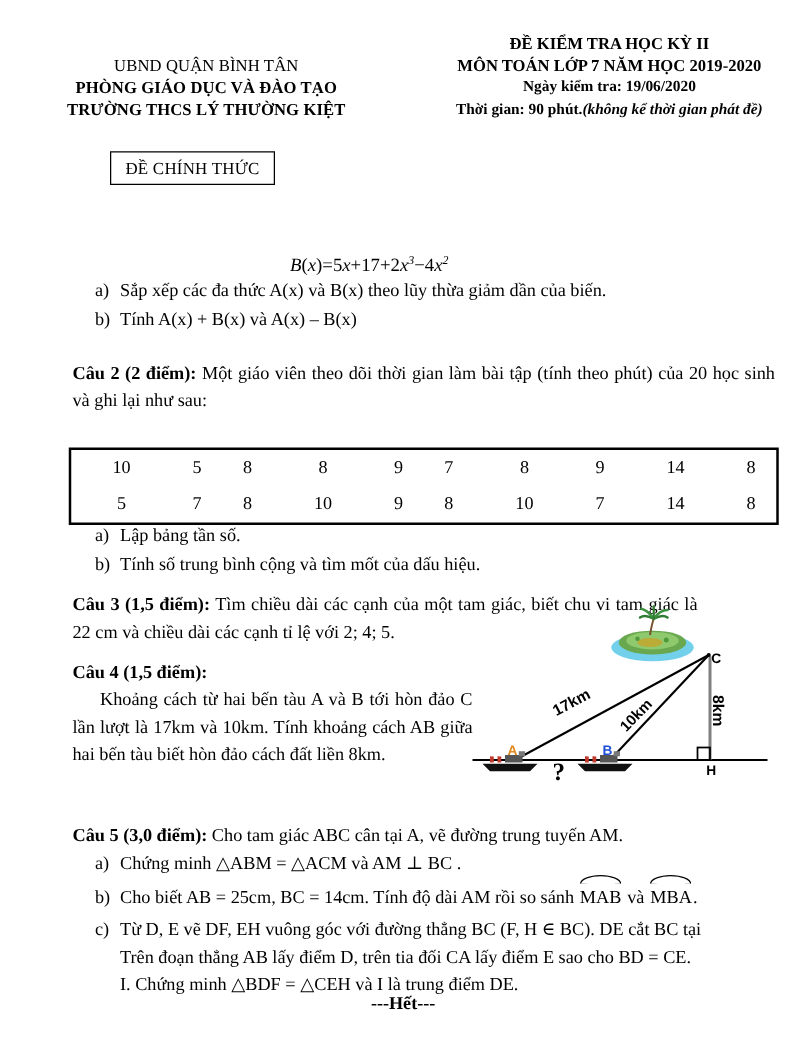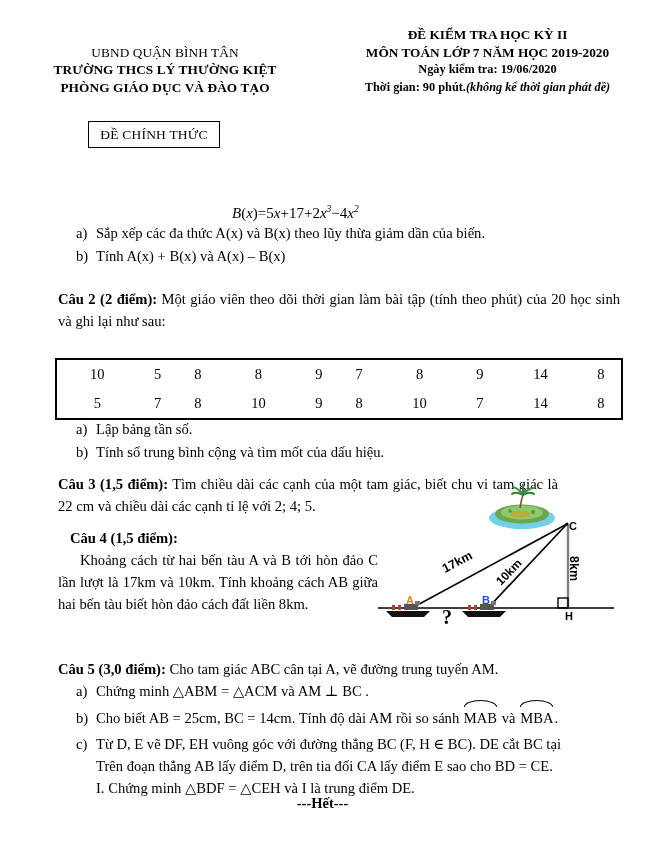--- a/index.html
+++ b/index.html
@@ -168,22 +168,22 @@
   }
 </style>
 </head>
 <body>
 
 <div class="page">
 
   <div class="header">
     <div class="header-left">
       <div class="line1">UBND QUẬN BÌNH TÂN</div>
+      <div>PHÒNG GIÁO DỤC VÀ ĐÀO TẠO</div>
       <div>TRƯỜNG THCS LÝ THƯỜNG KIỆT</div>
-      <div>PHÒNG GIÁO DỤC VÀ ĐÀO TẠO</div>
     </div>
     <div class="header-right">
       <div>ĐỀ KIỂM TRA HỌC KỲ II</div>
       <div>MÔN TOÁN LỚP 7 NĂM HỌC 2019-2020</div>
       <div class="small">Ngày kiểm tra: 19/06/2020</div>
       <div class="small"><span>Thời gian: 90 phút.</span><span class="ital">(không kể thời gian phát đề)</span></div>
     </div>
   </div>
 
   <div class="official-box">
@@ -249,21 +249,21 @@
       <span class="sub-marker">b)</span>
       <span>Tính số trung bình cộng và tìm mốt của dấu hiệu.</span>
     </div>
   </div>
 
   <div class="q" style="left:58px; top:473px; width:500px; text-align:justify;">
     <b>Câu 3 (1,5 điểm):</b>
     <span>Tìm chiều dài các cạnh của một tam giác, biết chu vi tam giác là 22 cm và chiều dài các cạnh tỉ lệ với 2; 4; 5.</span>
   </div>
 
-  <div class="q" style="left:70px; top:527px; width:330px;">
+  <div class="q" style="left:58px; top:527px; width:330px;">
     <b>Câu 4 (1,5 điểm):</b>
   </div>
   <div class="q" style="left:58px; top:549px; width:320px; text-align:justify; text-indent:22px;">
     <span>Khoảng cách từ hai bến tàu A và B tới hòn đảo C lần lượt là 17km và 10km. Tính khoảng cách AB giữa hai bến tàu biết hòn đảo cách đất liền 8km.</span>
   </div>
 
   <div class="diagram">
     <svg width="265" height="150" viewBox="0 0 265 150" xmlns="http://www.w3.org/2000/svg">
 
       <g>

